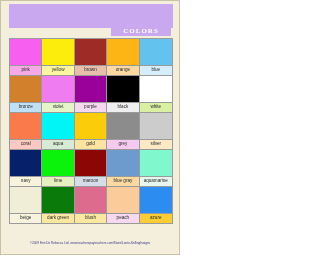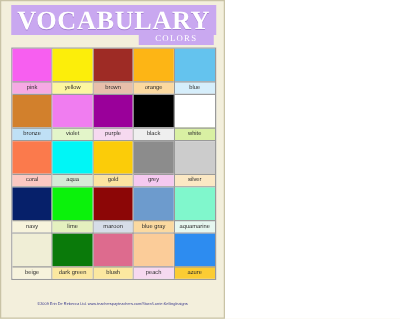--- a/index.html
+++ b/index.html
@@ -32,21 +32,21 @@
     text-shadow:0 1px 0 rgba(120,80,170,.45);
     white-space:nowrap;
   }
   .sub-band{
     position:absolute;right:8px;top:24px;width:60px;height:11px;
     background:#c9a8f0;
     display:flex;align-items:center;justify-content:center;
   }
   .sub-band span{
     font-family:"Liberation Serif",serif;
-    font-weight:normal;
+    font-weight:bold;
     font-size:7px;
     letter-spacing:1px;
     color:#ffffff;
   }
 
   
   .grid{
     position:absolute;left:8px;top:37px;width:164px;
     display:flex;flex-direction:column;
     border:1px solid #9a9a9a;
@@ -83,21 +83,20 @@
     color:#3a3a8c;
     white-space:nowrap;
   }
 </style>
 </head>
 <body>
 
 <div class="page">
 
   <div class="header-band"></div>
-  <div class="title">VOCABULARY</div>
 
   <div class="sub-band">
     <span>COLORS</span>
   </div>
 
   <div class="grid" id="color-grid">
       <div class="row">
         <div class="cell">
           <div class="swatch" style="background: rgb(247, 95, 240);"></div>
           <div class="label" style="background: rgb(246, 169, 228);">pink</div>

